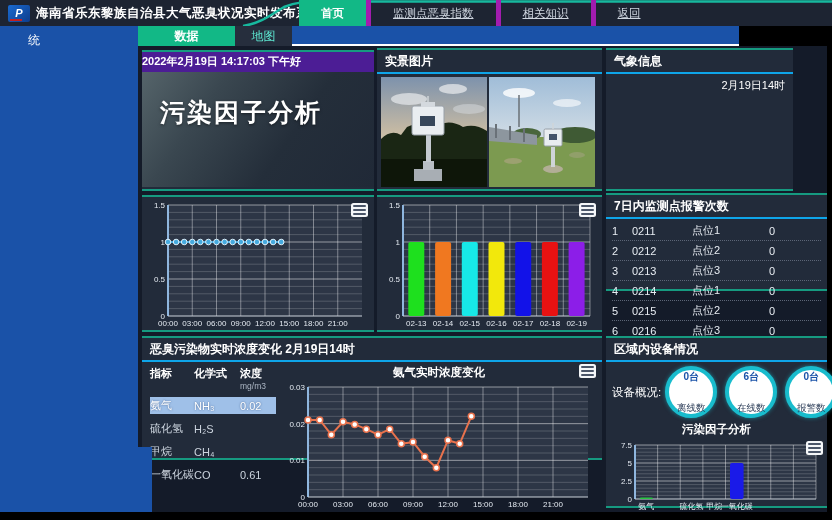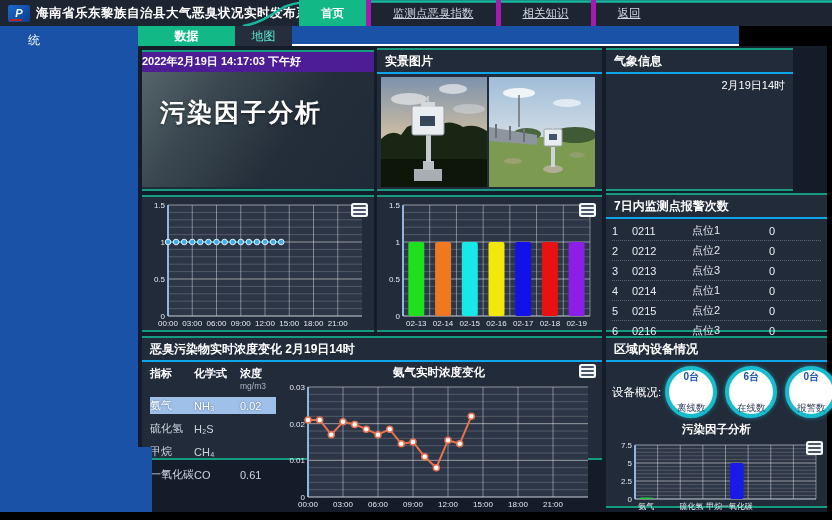--- a/index.html
+++ b/index.html
@@ -49,21 +49,21 @@
   
   .pC{left:239px;top:2px;width:225px;height:143px;}
   .photos{display:flex;gap:2px;padding:3px 4px;}
   .photos svg{display:block;}
 
   
   .pE{left:468px;top:2px;width:187px;height:143px;}
   .weather-time{color:#fff;font-size:11px;text-align:right;padding:4px 8px;}
 
   
-  .pF{left:468px;top:147px;width:221px;height:139px;}
+  .pF{left:468px;top:147px;width:221px;height:98px;}
   .f-table{padding:2px 6px;}
   .f-hrow,.f-row{display:grid;grid-template-columns:20px 60px 1fr 52px;color:#e7ecf2;font-size:11px;align-items:center;}
   .f-hrow{font-weight:bold;padding:3px 0 2px 0;}
   .f-row{padding:1px 0;border-bottom:1px dotted #5c6576;height:17px;}
 
   
   .pG{left:4px;top:290px;width:460px;height:124px;}
   .g-body{display:flex;}
   .g-table{width:134px;padding:4px 0 0 8px;box-sizing:border-box;flex:none;}
   .g-hrow{display:grid;grid-template-columns:44px 46px 36px;color:#fff;font-size:11px;font-weight:bold;}

